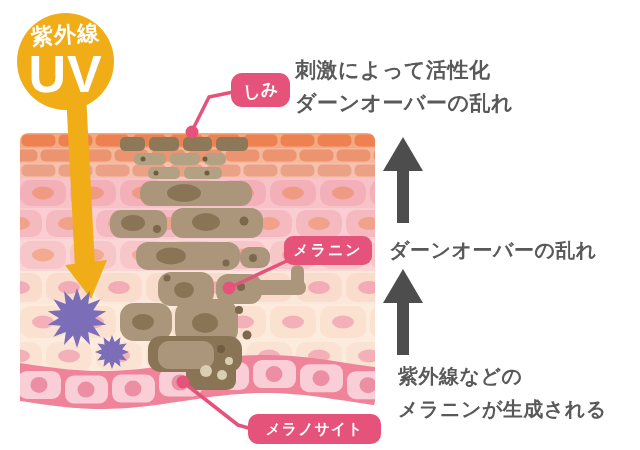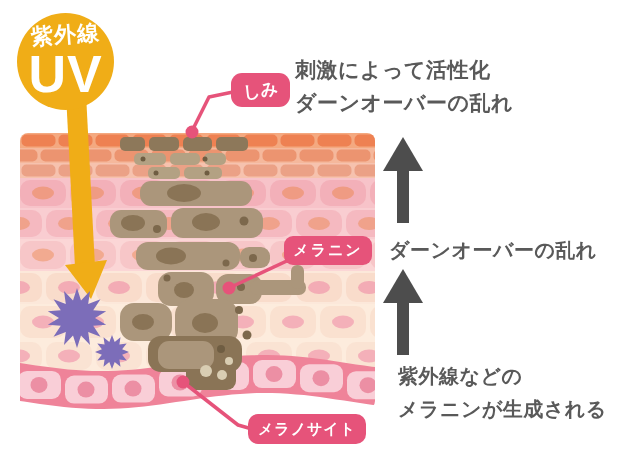--- a/index.html
+++ b/index.html
@@ -15,21 +15,21 @@
   }
   .uv-badge .uv-kanji{font-size:22px;letter-spacing:1px;transform:rotate(-4deg);}
   .uv-badge .uv-latin{font-size:52px;font-weight:800;margin-top:2px;letter-spacing:1px;}
   .pill{
     position:absolute;display:flex;align-items:center;justify-content:center;
     background:var(--callout-pink,#e6537a);color:#ffffff;font-weight:700;z-index:3;
   }
   .pill-shimi{left:231px;top:73px;width:59px;height:34px;border-radius:11px;font-size:17px;}
   .pill-shimi span{transform:rotate(-8deg);}
   .pill-melanin{left:284px;top:236px;width:88px;height:29px;border-radius:9px;font-size:15px;letter-spacing:2px;}
-  .pill-melanocyte{left:248px;top:414px;width:118px;height:30px;border-radius:10px;font-size:15px;letter-spacing:1px;}
+  .pill-melanocyte{left:248px;top:414px;width:133px;height:30px;border-radius:10px;font-size:15px;letter-spacing:1px;}
   .note{
     position:absolute;color:var(--note-text-gray,#595959);font-weight:700;white-space:nowrap;z-index:2;
   }
   .note-top{left:295px;top:53px;font-size:21px;line-height:33px;letter-spacing:0.5px;}
   .note-middle{left:389px;top:237px;font-size:20px;letter-spacing:0.5px;}
   .note-bottom{left:398px;top:360px;font-size:20px;line-height:33px;letter-spacing:0.5px;}
   .note div{display:block;}
 </style>
 </head>
 <body>

